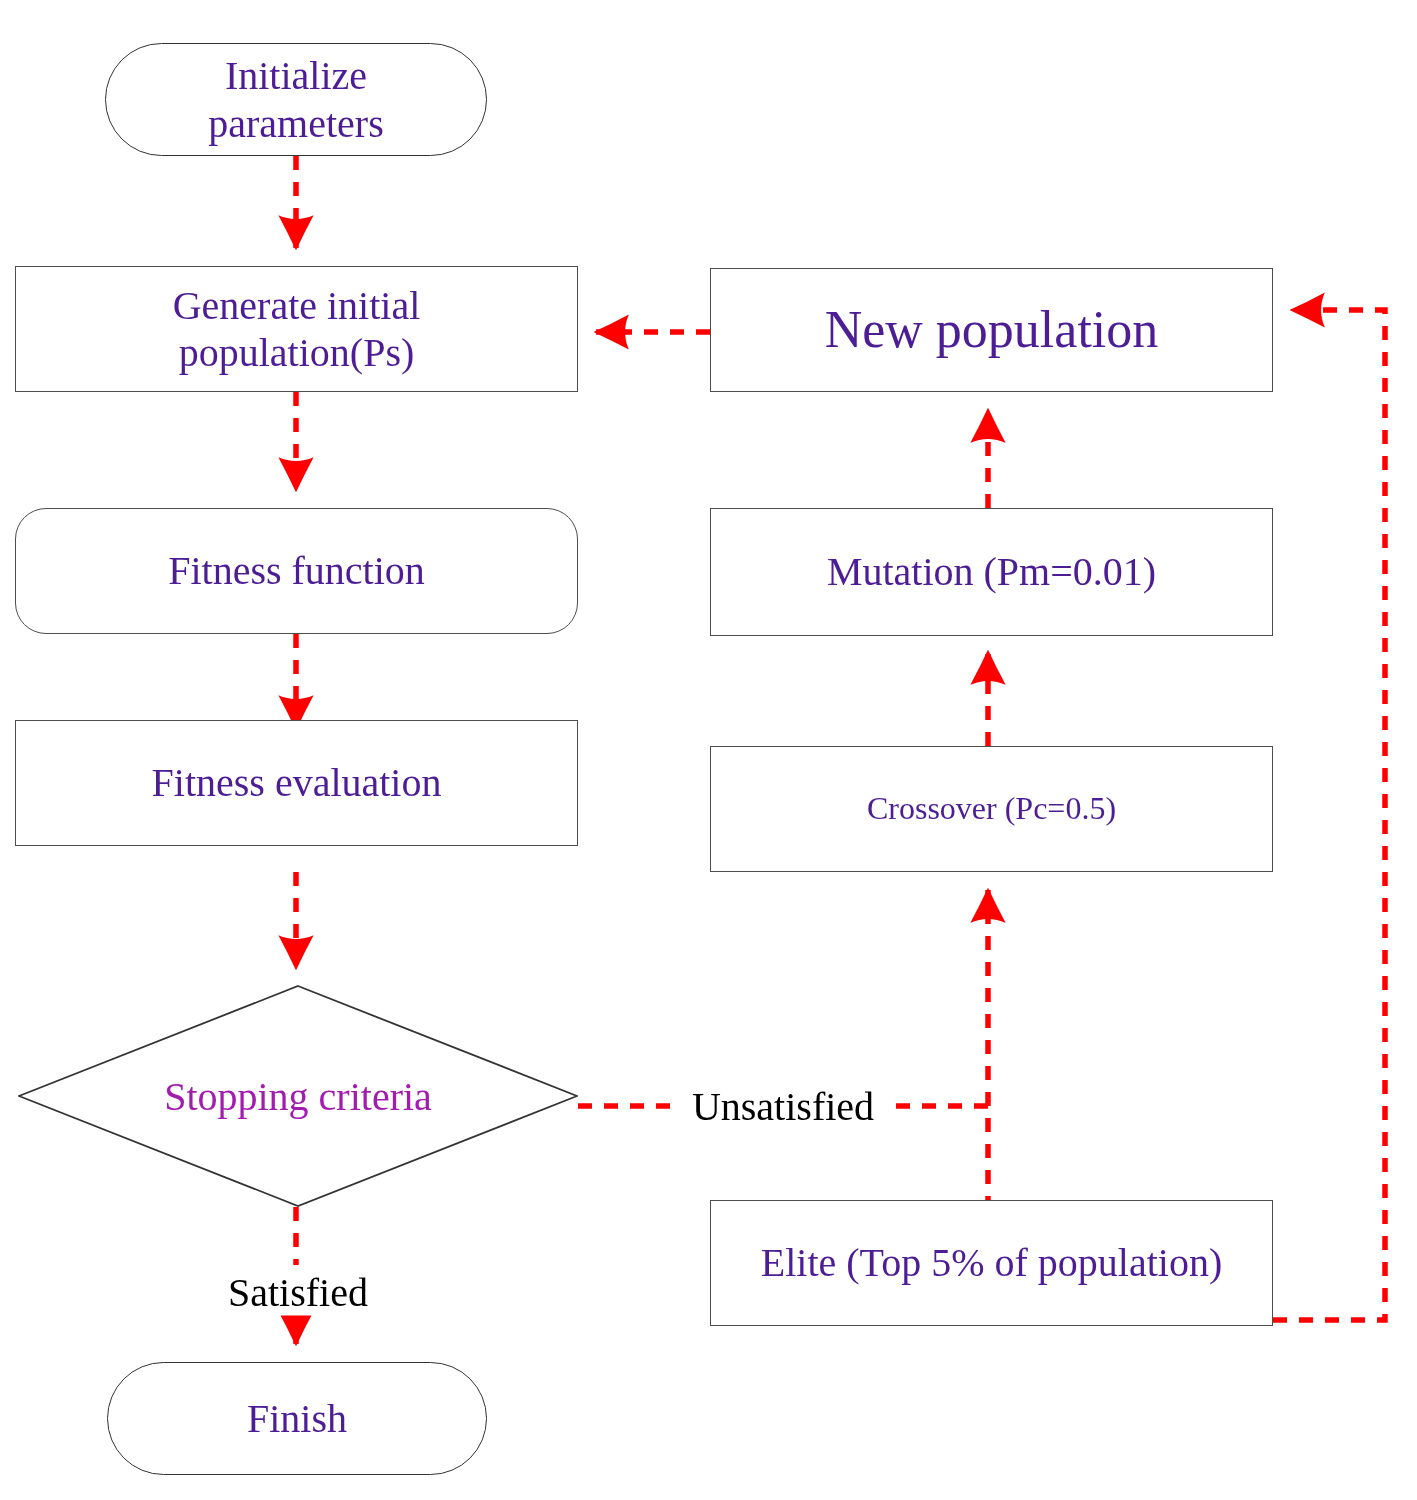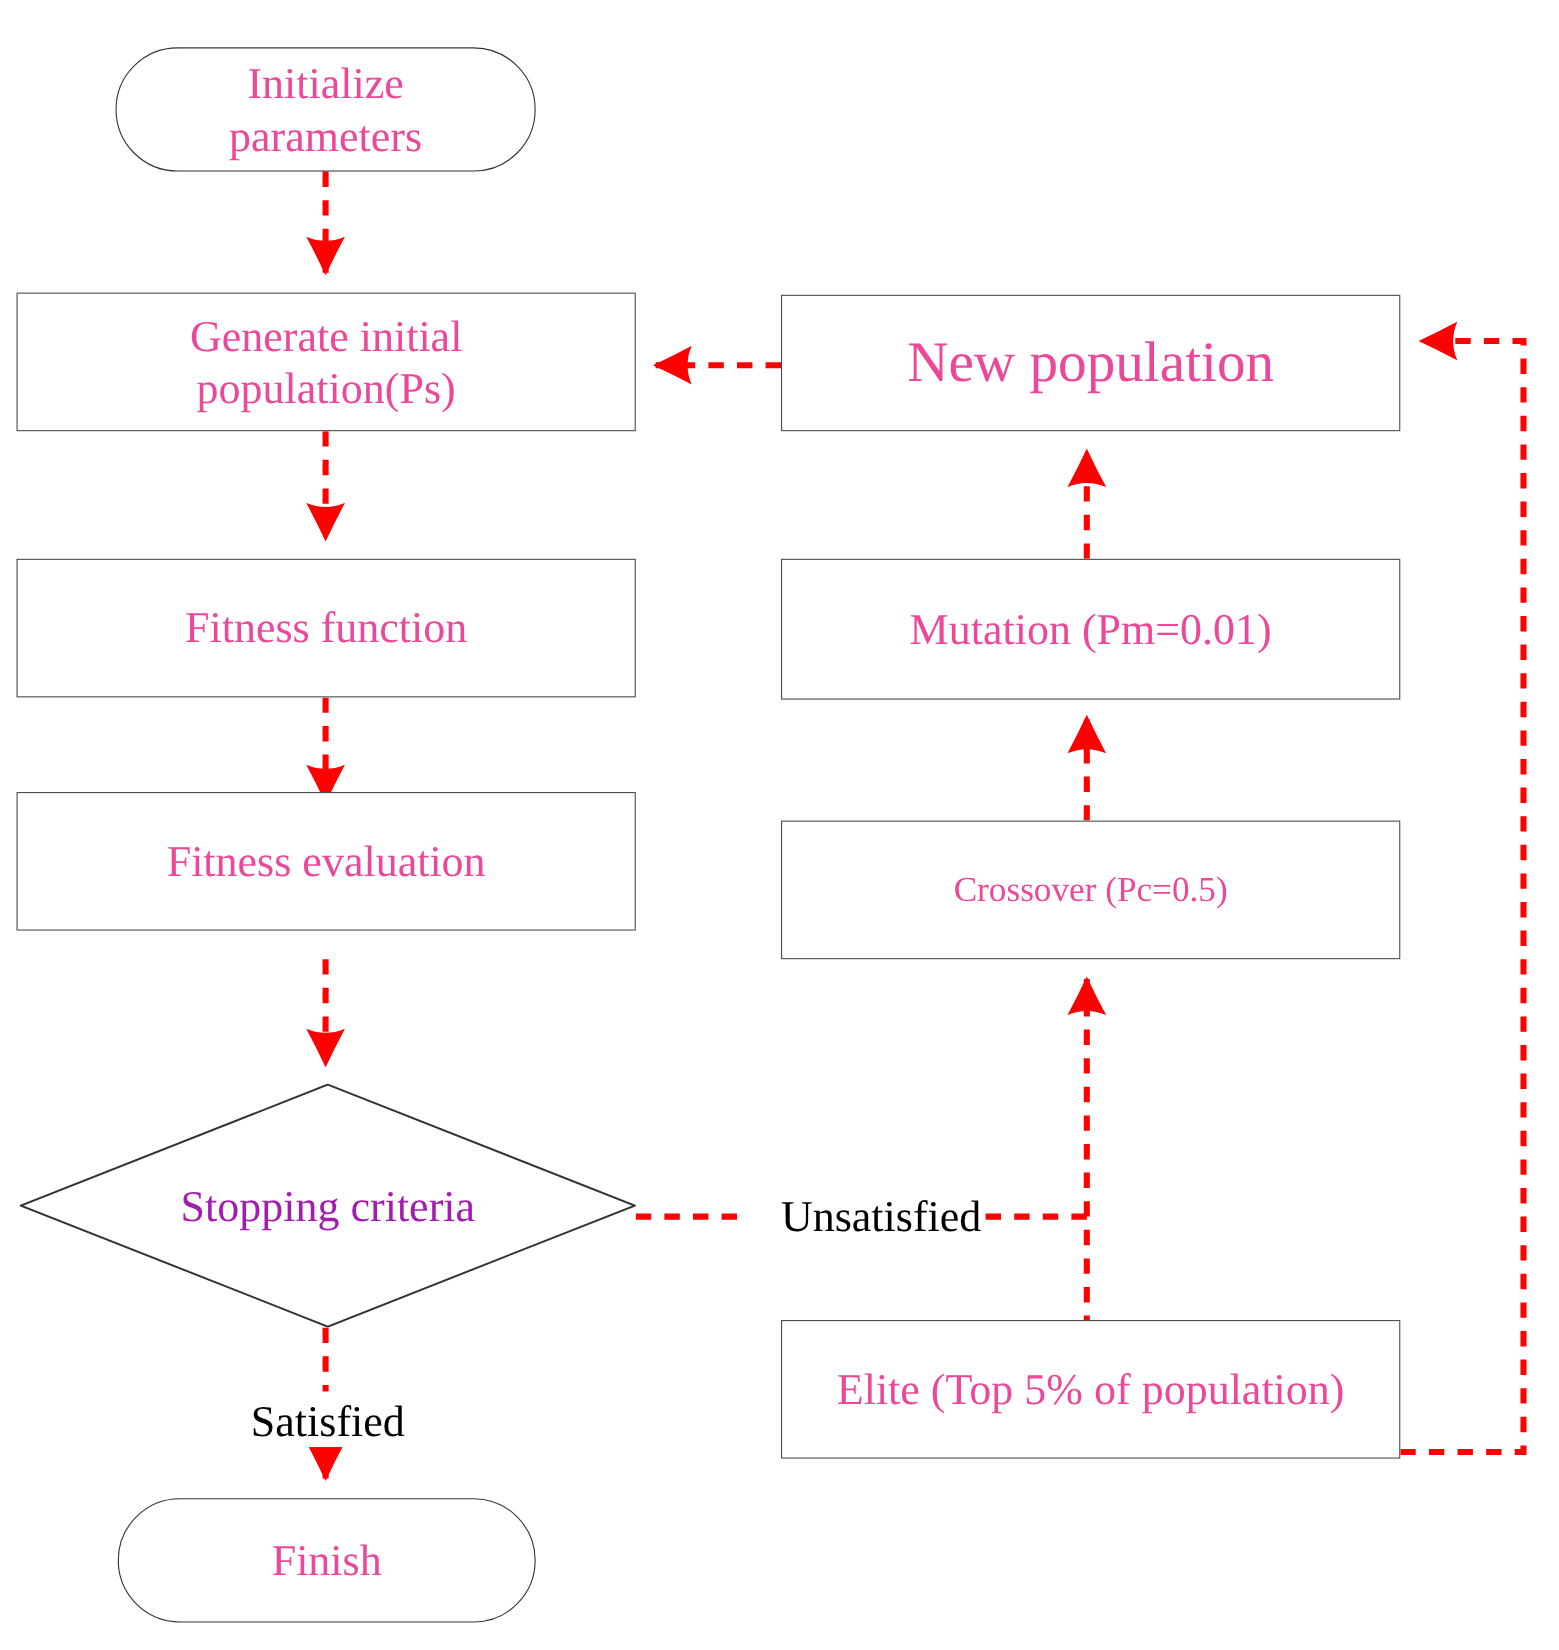--- a/index.html
+++ b/index.html
@@ -27,21 +27,21 @@
     pointer-events: none;
   }
   .node {
     position: absolute;
     box-sizing: border-box;
     background: #ffffff;
     display: flex;
     align-items: center;
     justify-content: center;
     text-align: center;
-    color: #ec4899;
+    color: #4c1d95;
     line-height: 1.18;
     z-index: 3;
   }
   .node.proc {
     border: 1.6px solid #4d4d4d;
   }
   .node.term {
     border: 1.6px solid #333333;
     border-radius: 60px;
   }
@@ -125,21 +125,21 @@
   <div class="node term" style="left:105px; top:43px; width:382px; height:113px; font-size:40px;">
     <span class="label">Initialize
 parameters</span>
   </div>
 
   <div class="node proc" style="left:15px; top:266px; width:563px; height:126px; font-size:40px;">
     <span class="label">Generate initial
 population(Ps)</span>
   </div>
 
-  <div class="node proc" style="left:15px; top:508px; width:563px; height:126px; font-size:40px;">
+  <div class="node proc" style="left:15px; top:508px; width:563px; height:126px; font-size:40px;border-radius:31px;">
     <span class="label">Fitness function</span>
   </div>
 
   <div class="node proc" style="left:15px; top:720px; width:563px; height:126px; font-size:40px;">
     <span class="label">Fitness evaluation</span>
   </div>
 
   <div class="diamond-wrap" style="left:18px; top:985px; width:560px; height:222px; font-size:40px;">
     <svg width="560" height="222" viewBox="0 0 560 222">
       <polygon points="280,1 559,111 280,221 1,111" fill="#ffffff" stroke="#333333" stroke-width="1.8"></polygon>
@@ -162,15 +162,15 @@
   <div class="node proc" style="left:710px; top:746px; width:563px; height:126px; font-size:32px;">
     <span class="label">Crossover (Pc=0.5)</span>
   </div>
 
   <div class="node proc" style="left:710px; top:1200px; width:563px; height:126px; font-size:40px;">
     <span class="label">Elite (Top 5% of population)</span>
   </div>
 
   <div class="edge-label" style="left:298px; top:1292px; transform:translate(-50%,-50%); font-size:40px;">Satisfied</div>
 
-  <div class="edge-label" style="left:783px; top:1106px; transform:translate(-50%,-50%); font-size:40px;margin-left:18px;">Unsatisfied</div>
+  <div class="edge-label" style="left:783px; top:1106px; transform:translate(-50%,-50%); font-size:40px;">Unsatisfied</div>
 
 </div>
 
 </body></html>

